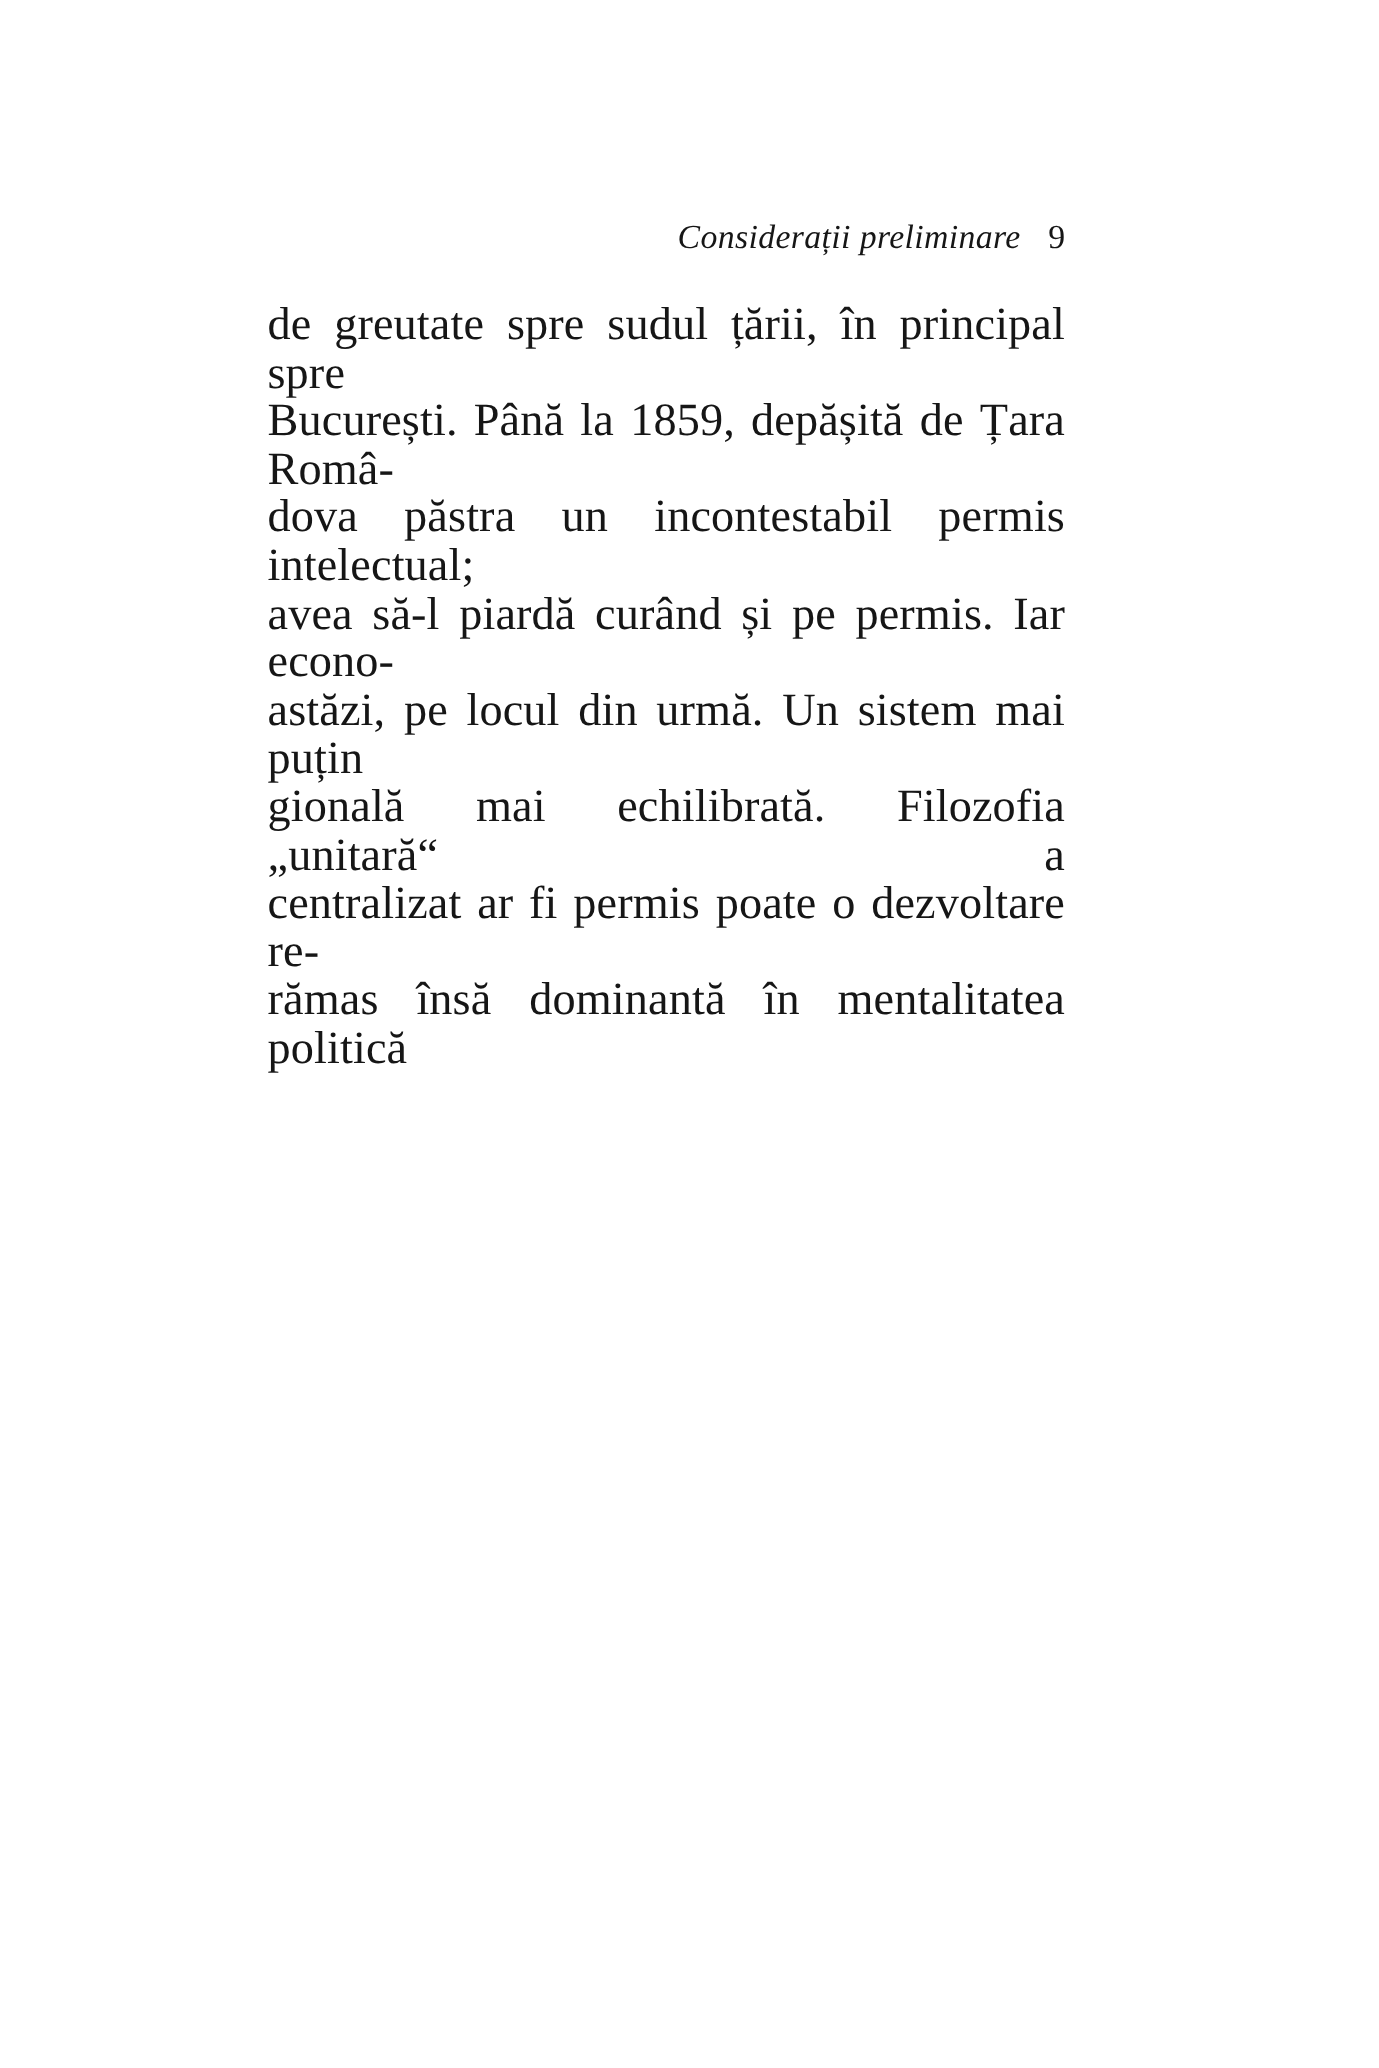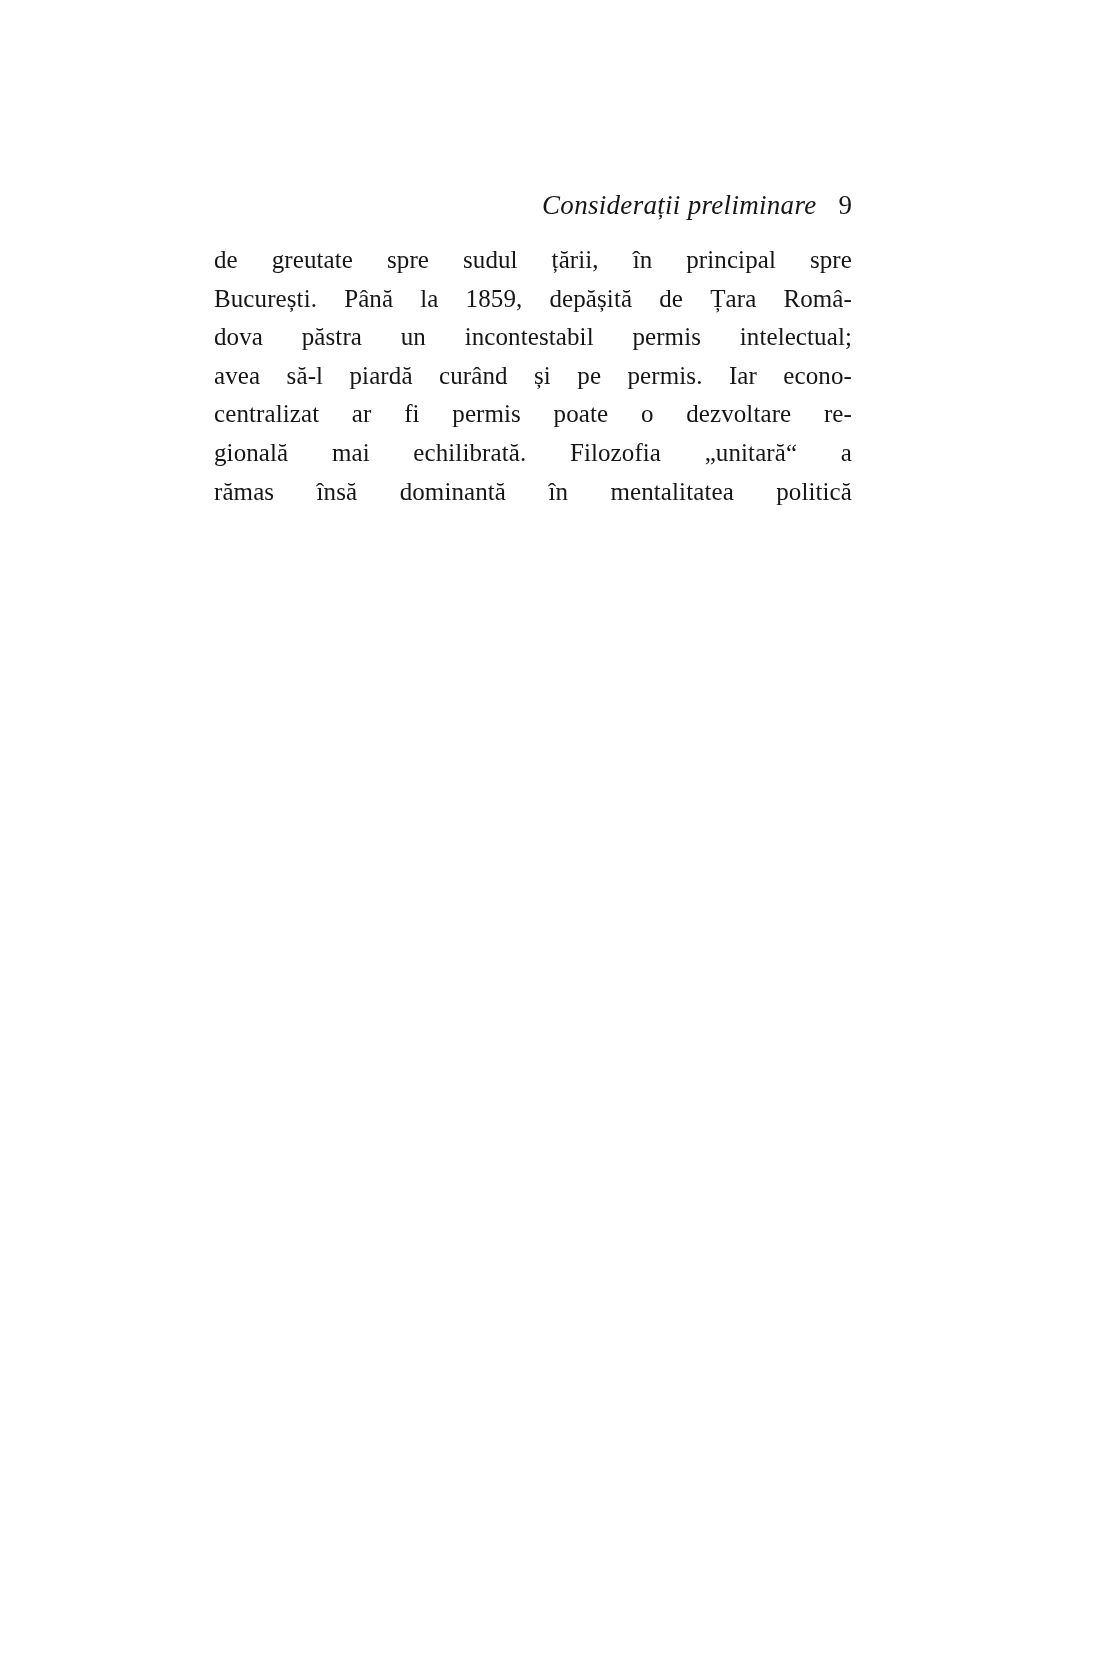--- a/index.html
+++ b/index.html
@@ -11,21 +11,21 @@
     position: relative;
     width: 1103px;
     height: 1654px;
     background: #ffffff;
     color: #161616;
     font-family: "Liberation Serif", serif;
     overflow: hidden;
   }
   .running-header {
     position: absolute;
-    top: 188px;
+    top: 172px;
     left: 214px;
     width: 638px;
     display: flex;
     justify-content: flex-end;
     align-items: flex-end;
     font-size: 27px;
     line-height: 34px;
     white-space: nowrap;
   }
   .running-header .chapter-title {
@@ -34,21 +34,21 @@
   }
   .running-header .page-number {
     font-style: normal;
     margin-left: 22px;
   }
   .body-text {
     position: absolute;
     top: 241px;
     left: 214px;
     width: 638px;
-    font-size: 25px;
+    font-size: 37px;
     line-height: 38.6px;
     letter-spacing: 0.1px;
   }
   .line {
     text-align: justify;
     text-align-last: justify;
     white-space: normal;
   }
   .line.last {
     text-align: last left;
@@ -63,18 +63,19 @@
   <div class="running-header">
     <span class="chapter-title">Considerații preliminare</span>
     <span class="page-number">9</span>
   </div>
 
   <div class="body-text">
       <div class="line">de greutate spre sudul țării, în principal spre</div>
       <div class="line">București. Până la 1859, depășită de Țara Româ-</div>
       <div class="line">dova păstra un incontestabil permis intelectual;</div>
       <div class="line">avea să-l piardă curând și pe permis. Iar econo-</div>
+      <div class="line">astăzi, pe locul din urmă. Un sistem mai puțin</div>
+      <div class="line">gională mai echilibrată. Filozofia „unitară“ a</div>
       <div class="line">centralizat ar fi permis poate o dezvoltare re-</div>
-      <div class="line">gională mai echilibrată. Filozofia „unitară“ a</div>
       <div class="line">rămas însă dominantă în mentalitatea politică</div>
     </div>
 
 </div>
 
 </body></html>

